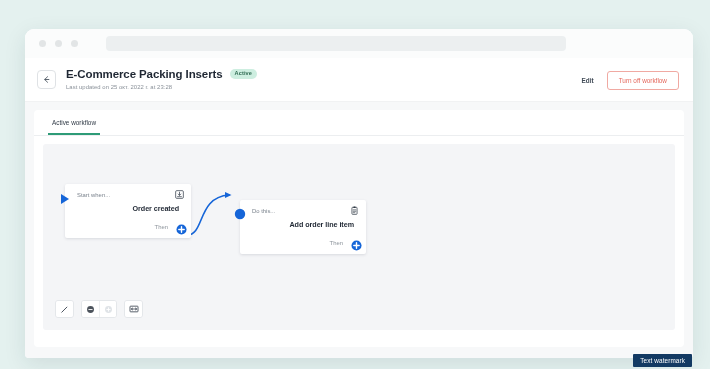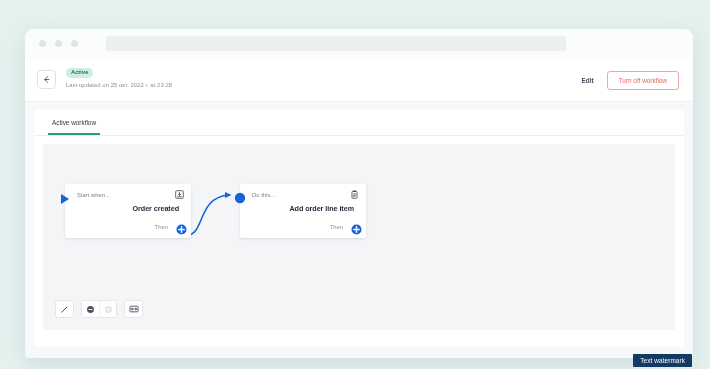--- a/index.html
+++ b/index.html
@@ -172,21 +172,21 @@
   }
 
   .node {
     position: absolute;
     background: #ffffff;
     border-radius: 2px;
     box-shadow: 0 1px 3px rgba(30,40,60,0.13);
     width: 126px;
   }
   .node.node-trigger { left: 22px; top: 40px; }
-  .node.node-action  { left: 197px; top: 40px; }
+  .node.node-action  { left: 197px; top: 56px; }
 
   .node-head {
     display: flex;
     align-items: center;
     padding: 6px 7px 5px 12px;
     gap: 6px;
   }
   .node-head-label {
     font-size: 5.9px;
     color: #7b838d;
@@ -298,20 +298,21 @@
         <span>
           <svg width="9" height="9" viewBox="0 0 12 12">
             <path d="M7.4 2.3 L3.6 6 L7.4 9.7" fill="none" stroke="#3c4652" stroke-width="1.1" stroke-linecap="round" stroke-linejoin="round"></path>
             <path d="M3.8 6 H9.2" stroke="#3c4652" stroke-width="1.1" stroke-linecap="round"></path>
           </svg>
         </span>
       </div>
 
       <div class="header-text">
         <div class="title-row">
+          <div class="page-title">E-Commerce Packing Inserts</div>
           <div class="status-badge">Active</div>
         </div>
         <div class="page-subtitle">Last updated on 25 окт. 2022 г. at 23:28</div>
       </div>
 
       <div class="header-actions">
         <div class="edit-link">Edit</div>
         <button class="turn-off-button">Turn off workflow</button>
       </div>
     </div>

